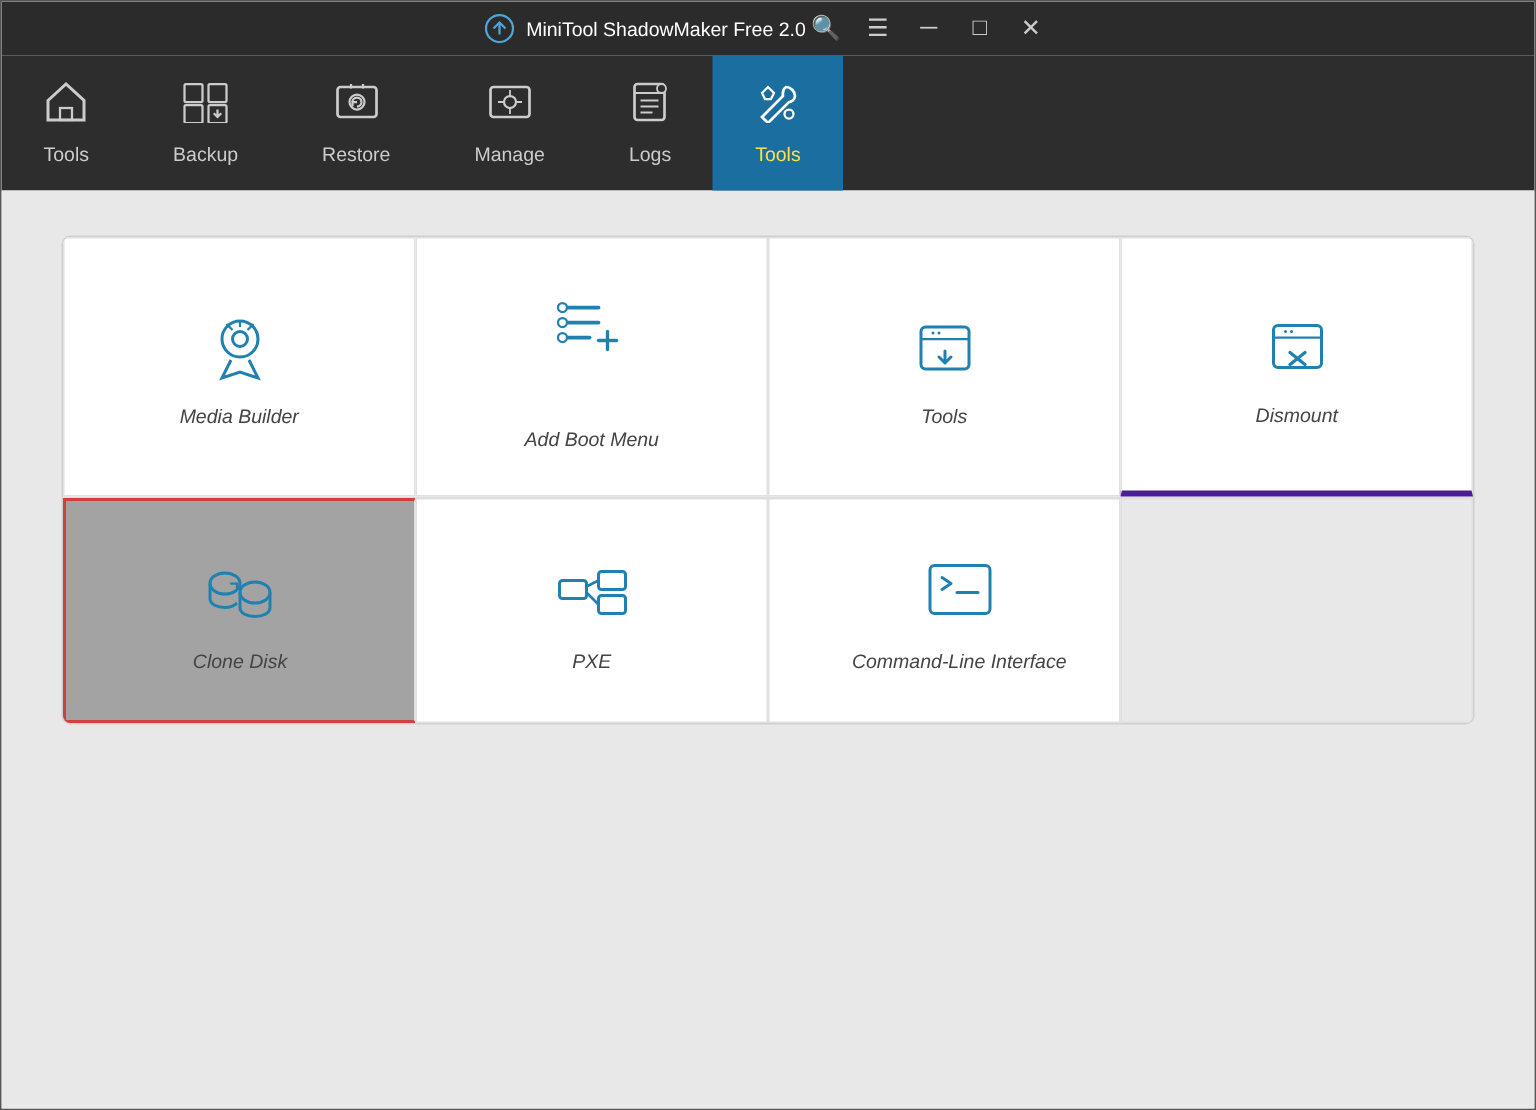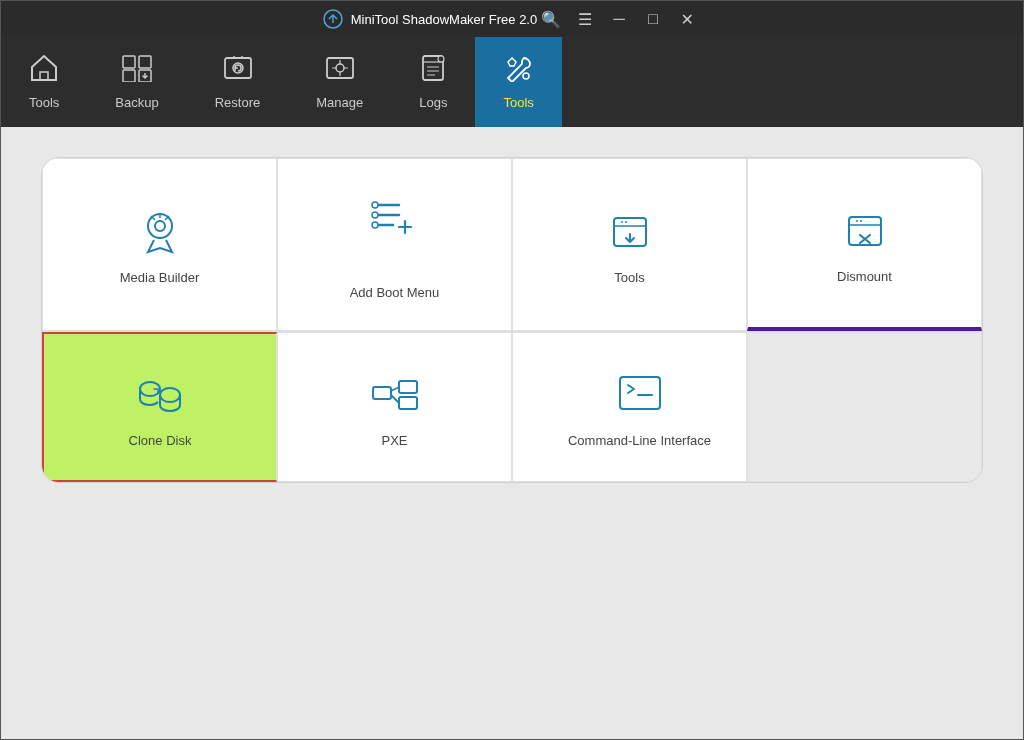--- a/index.html
+++ b/index.html
@@ -100,21 +100,21 @@
       padding: 30px 20px;
       cursor: pointer;
       background: #fff;
       border: 1px solid #e0e0e0;
       gap: 14px;
       min-height: 150px;
       transition: background 0.15s;
     }
     .tool-card.selected {
       border: 2px solid #d04040;
-      background: #bef264;
+      background: #a3a3a3;
     }
     .tool-card.empty {
       background: #e8e8e8;
       cursor: default;
       border: 1px solid #e0e0e0;
     }
 
     .tool-label {
       font-size: 13px;
       color: #444;
@@ -122,23 +122,24 @@
 
     
     .tool-svg {
       width: 52px;
       height: 52px;
     }
 
     
     .tools-container {
       background: #e8e8e8;
-      border-radius: 18px;
+      border-radius: 6px;
       overflow: hidden;
       border: 1px solid #d0d0d0;
+      font-style: italic;
     }
     .row1, .row2 {
       display: grid;
     }
     .row1 { grid-template-columns: repeat(4, 1fr); border-bottom: 1px solid #ddd; }
     .row2 { grid-template-columns: repeat(4, 1fr); }
 
     .tool-card:not(:last-child) {
       border-right: 1px solid #e0e0e0;
     }

